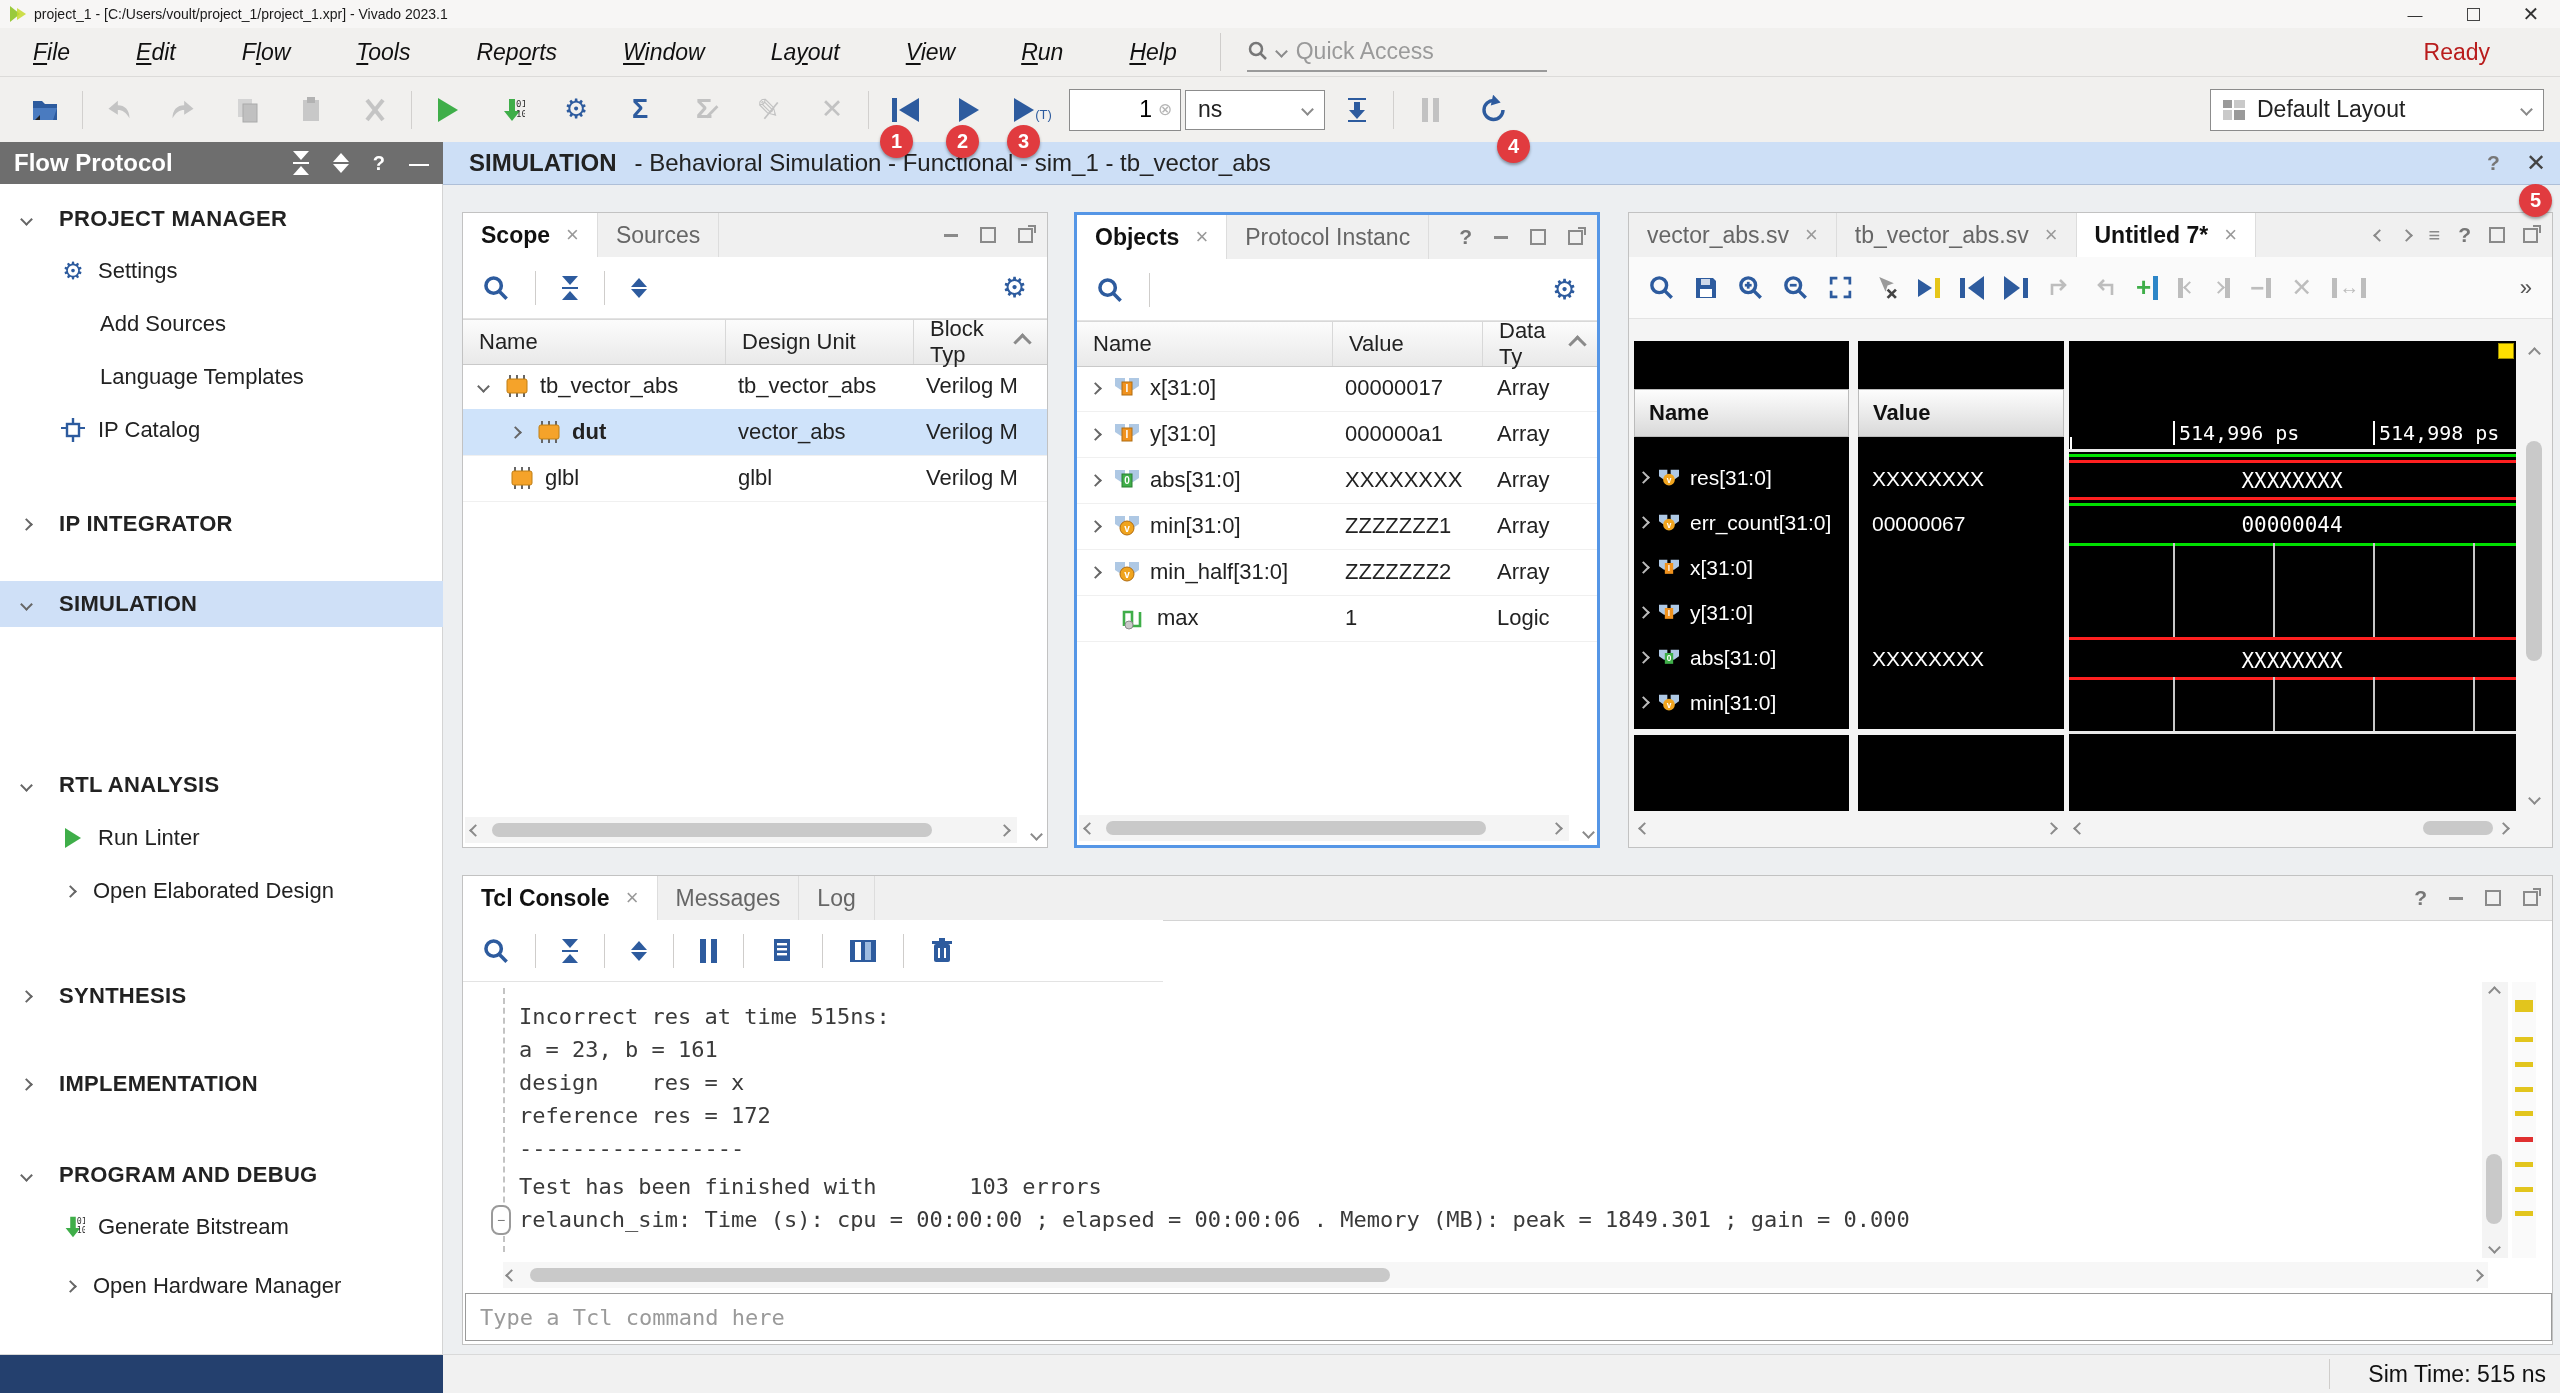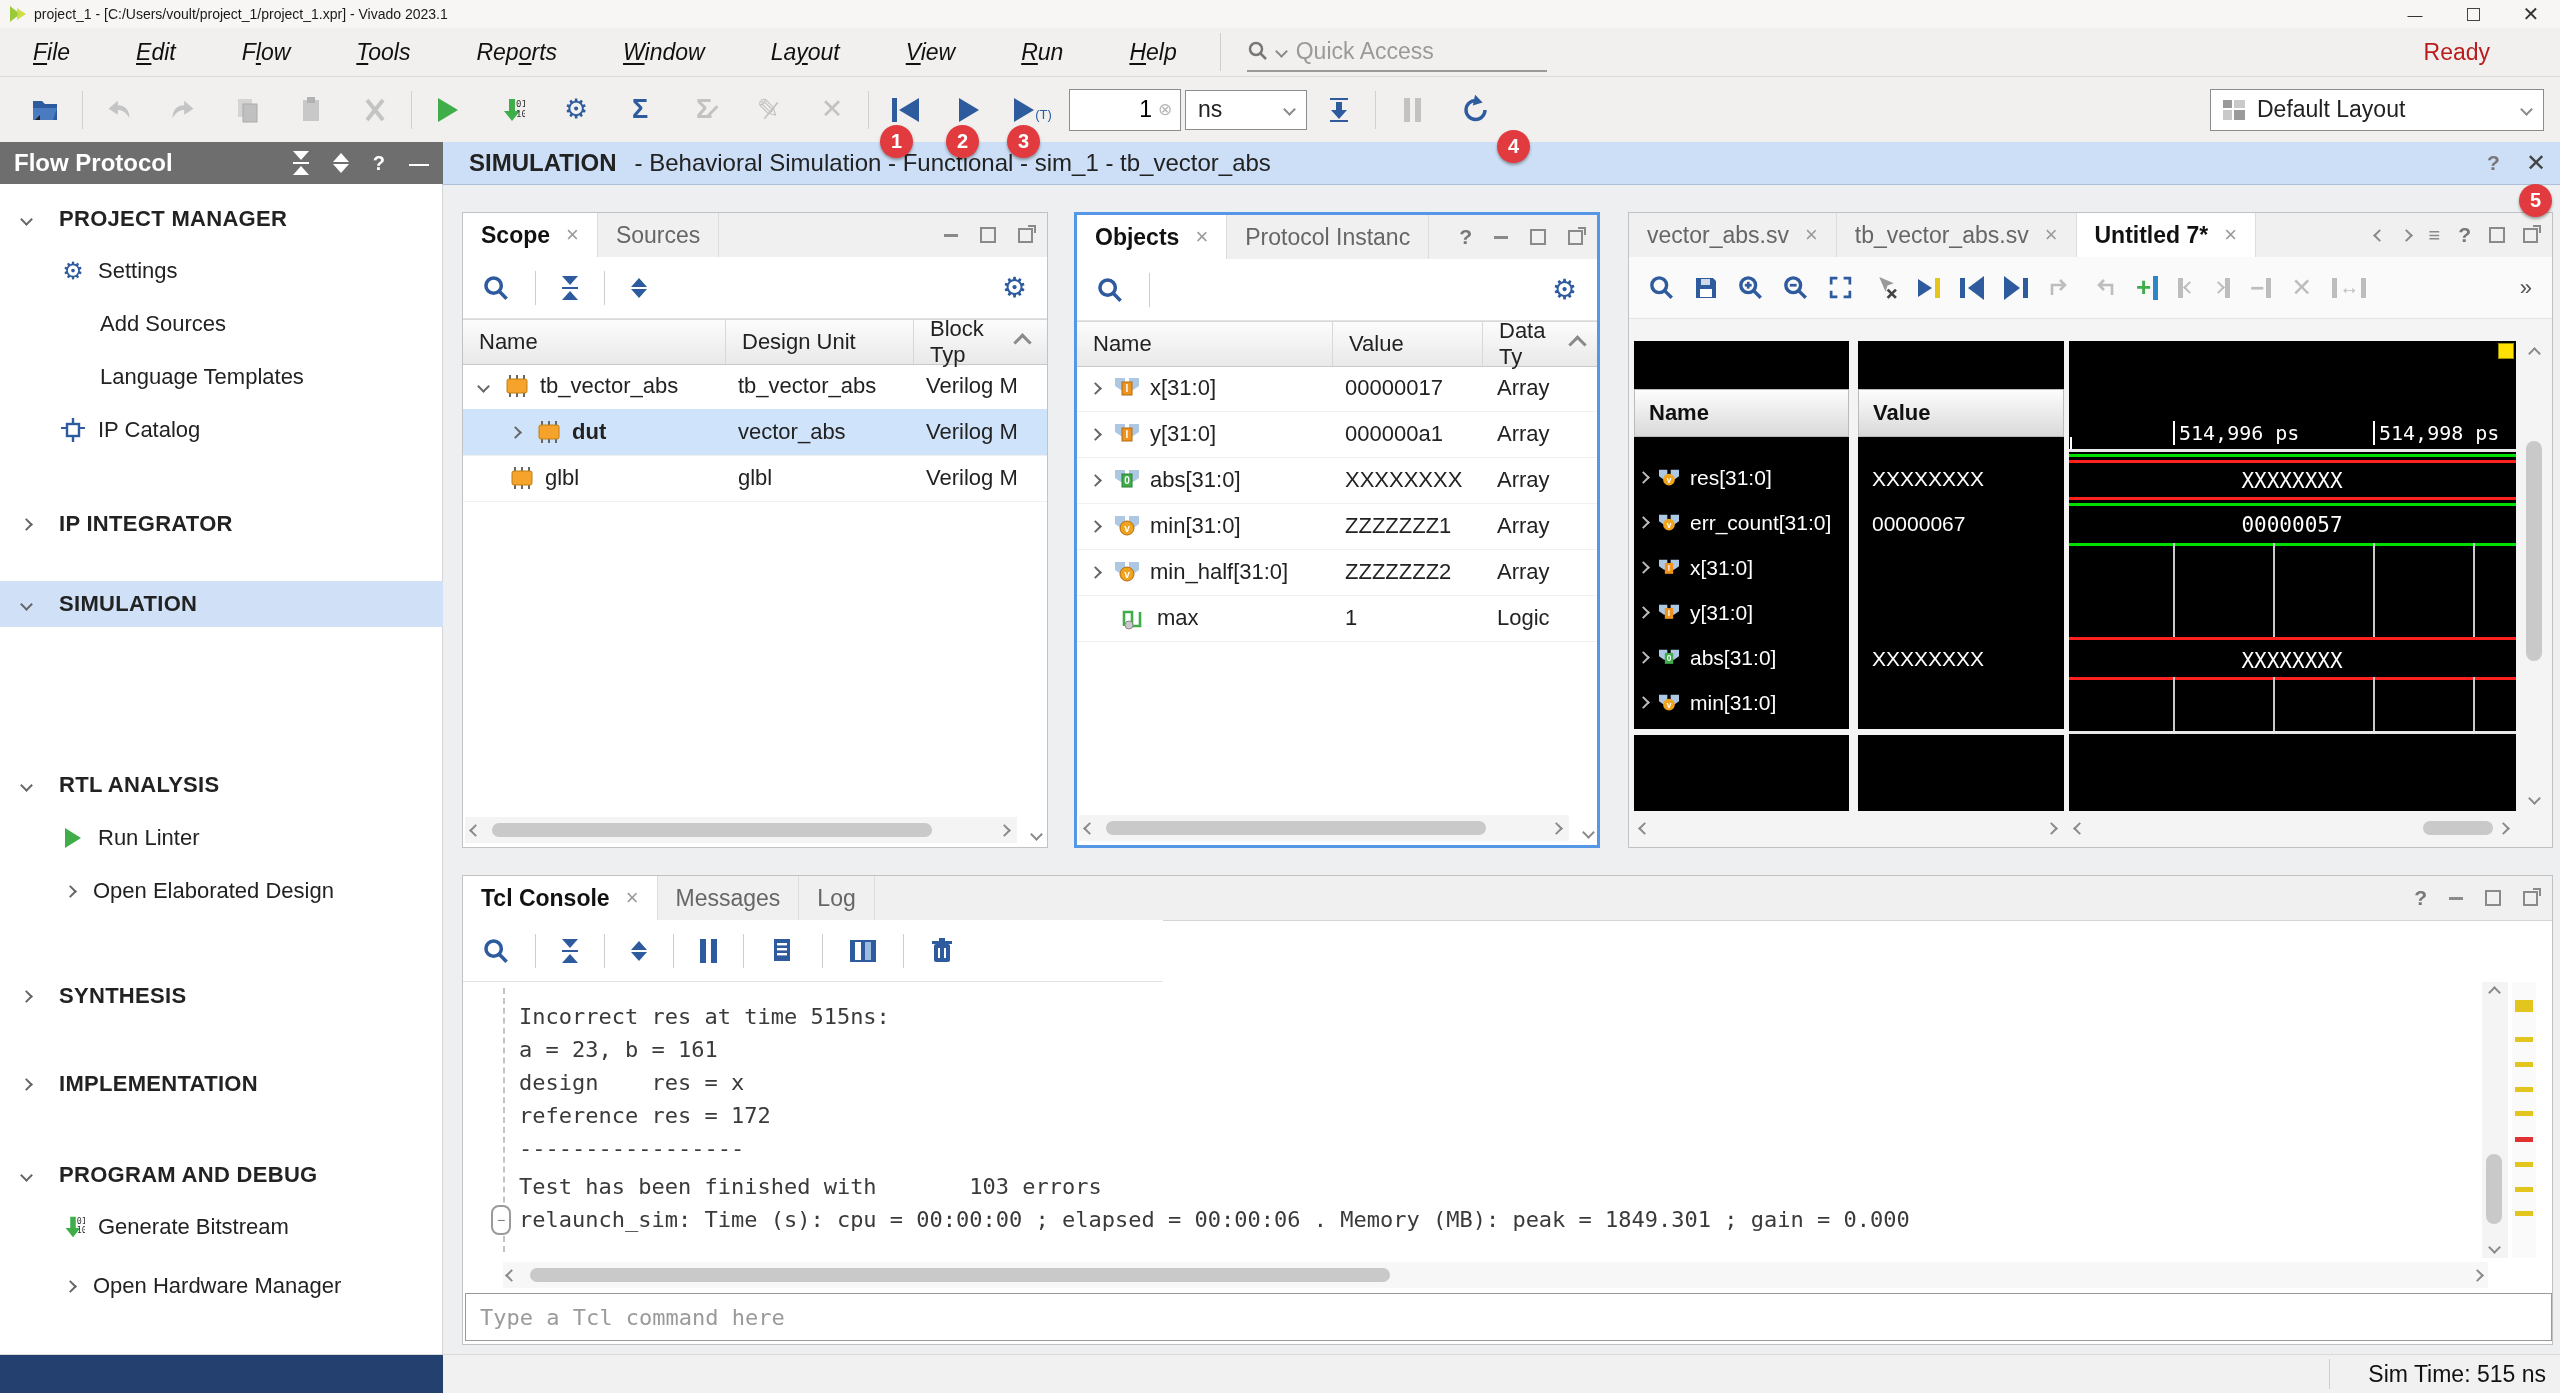--- a/index.html
+++ b/index.html
@@ -220,21 +220,21 @@
     <div class="tslot">
       <span style="display:flex;align-items:flex-end">
           <span class="play-tri blue-t"></span>
           <span style="font-size:13px;color:#2d5b9e;margin-left:1px">(T)</span>
         </span>
     </div>
     <div style="width:110px;height:40px;border:1px solid #8c8c8c;background:#fff;display:flex;align-items:center;margin:0 4px;flex:0 0 auto">
       <input class="abs-none" style="border: none; outline: none; width: 80px; text-align: right; font-size: 23px; font-family: &quot;Liberation Sans&quot;, sans-serif;" value="1">
       <span style="color:#b5b5b5;font-size:17px;margin-left:4px">⊗</span>
     </div>
-    <div style="width:122px;height:40px;border:1px solid #8c8c8c;background:#fff;display:flex;align-items:center;justify-content:space-between;padding:0 12px;box-sizing:border-box;flex:0 0 auto">
+    <div style="width:140px;height:40px;border:1px solid #8c8c8c;background:#fff;display:flex;align-items:center;justify-content:space-between;padding:0 12px;box-sizing:border-box;flex:0 0 auto">
       <span style="font-size:23px">ns</span>
       <span class="chev sm down lite"></span>
     </div>
     <div class="tslot">
       <span class="stack">
           <span class="hline-i"></span>
           <svg width="20" height="20" viewBox="0 0 20 20">
             <path d="M7 0 h6 v8 h5 l-8 9 -8 -9 h5 Z" fill="#2d5b9e"></path>
             <rect x="1" y="18" width="18" height="2.5" fill="#2d5b9e"></rect>
           </svg>
@@ -756,21 +756,21 @@
     <span class="ruler-lbl" style="left:544px;top:208px">514,996 ps</span>
     <span class="ruler-lbl" style="left:744px;top:208px">514,998 ps</span>
     <div class="wl w" style="left:440px;top:236px;width:447px"></div>
     <div class="wvline" style="left:441px;top:224px;height:12px;background:#fff"></div>
 
     <div class="wl g" style="left:440px;top:241px;width:447px"></div>
     <div class="wl r" style="left:440px;top:247px;width:447px"></div>
     <div class="wv-txt" style="left:663px;top:256px">XXXXXXXX</div>
     <div class="wl r" style="left:440px;top:284px;width:447px"></div>
     <div class="wl g" style="left:440px;top:290px;width:447px"></div>
-    <div class="wv-txt" style="left:663px;top:300px">00000057</div>
+    <div class="wv-txt" style="left:663px;top:300px">00000044</div>
     <div class="wl g" style="left:440px;top:330px;width:447px"></div>
     <div class="wvline" style="left:544px;top:330px;height:94px"></div>
     <div class="wvline" style="left:644px;top:330px;height:94px"></div>
     <div class="wvline" style="left:744px;top:330px;height:94px"></div>
     <div class="wvline" style="left:844px;top:330px;height:94px"></div>
     <div class="wl r" style="left:440px;top:424px;width:447px"></div>
     <div class="wv-txt" style="left:663px;top:436px">XXXXXXXX</div>
     <div class="wl r" style="left:440px;top:464px;width:447px"></div>
     <div class="wvline" style="left:544px;top:464px;height:54px"></div>
     <div class="wvline" style="left:644px;top:464px;height:54px"></div>

